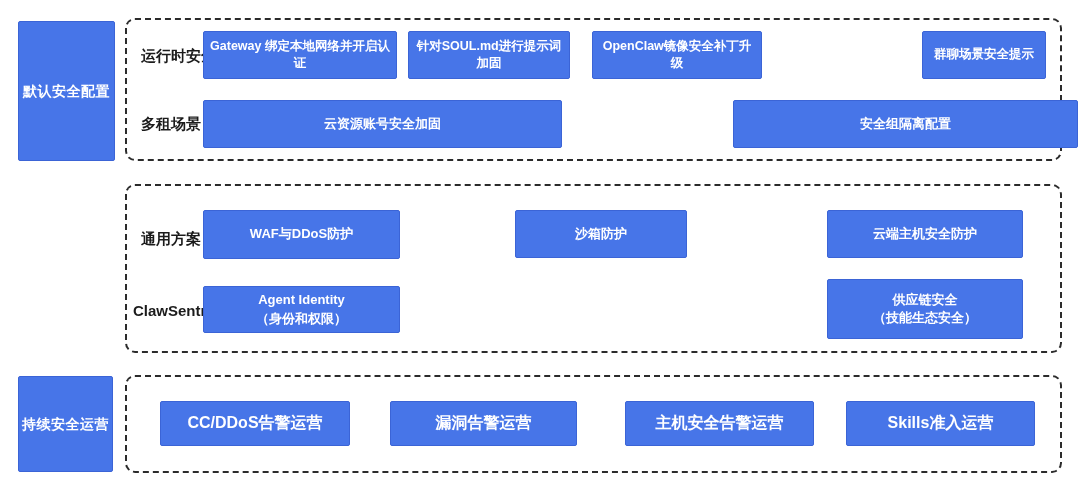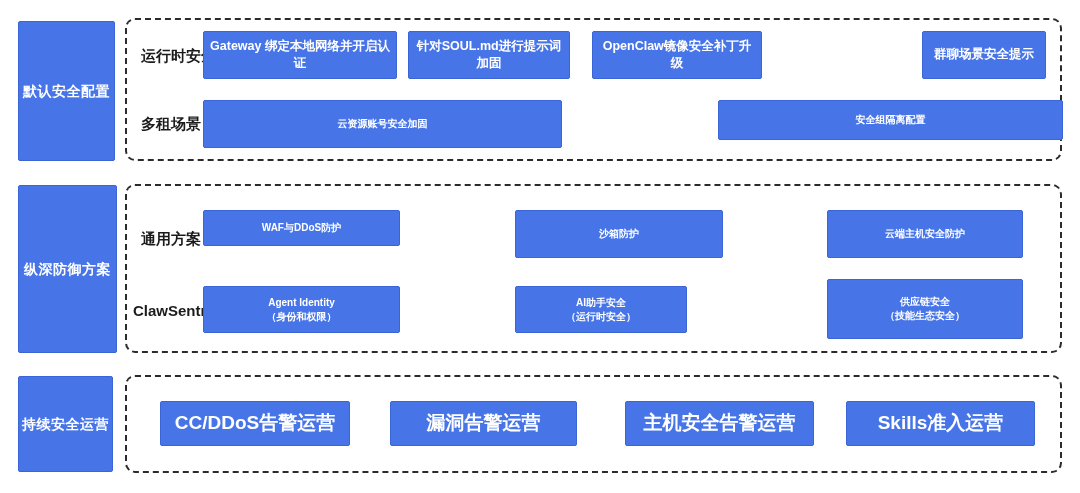--- a/index.html
+++ b/index.html
@@ -33,67 +33,64 @@
     position:absolute;
     color:var(--label-text,#1b1b1b);
     font-weight:bold;font-size:15px;
     white-space:nowrap;
   }
   .bx{
     position:absolute;
     background:var(--box-fill,#4775E8);
     border:1px solid var(--box-border,#3B64D6);
     color:var(--box-text,#ffffff);
-    font-weight:bold;font-size:10px;
+    font-weight:bold;font-size:13px;
     display:flex;align-items:center;justify-content:center;
     text-align:center;
     white-space:pre-line;
     line-height:1.4;
     border-radius:2px;
     box-sizing:border-box;
     padding:2px 4px;
   }
   .bx.small{font-size:12.5px;}
-  .bx.big{font-size:19px;}
+  .bx.big{font-size:16px;}
 </style>
 </head>
 <body>
 
 <div class="canvas">
 
   <div class="side-title" style="left:18px;top:21px;width:97px;height:140px">默认安全配置</div>
-  <div class="side-title" style="left:18px;top:185px;width:99px;height:168px">纵深防御方案</div>
   <div class="side-title" style="left:18px;top:376px;width:95px;height:96px">持续安全运营</div>
 
   <div class="dashed" style="left:125px;top:18px;width:937px;height:143px"></div>
   <div class="dashed" style="left:125px;top:184px;width:937px;height:169px"></div>
   <div class="dashed" style="left:125px;top:375px;width:937px;height:98px"></div>
 
   <div class="row-label" style="left:141px;top:47px">运行时安全</div>
   <div class="row-label" style="left:141px;top:115px">多租场景</div>
 
   <div class="bx small" style="left:203px;top:31px;width:194px;height:48px">Gateway 绑定本地网络并开启认证</div>
   <div class="bx small" style="left:592px;top:31px;width:170px;height:48px">OpenClaw镜像安全补丁升级</div>
   <div class="bx small" style="left:408px;top:31px;width:162px;height:48px">针对SOUL.md进行提示词加固</div>
   <div class="bx small" style="left:922px;top:31px;width:124px;height:48px">群聊场景安全提示</div>
 
   <div class="bx" style="left:203px;top:100px;width:359px;height:48px">云资源账号安全加固</div>
-  <div class="bx" style="left:718px;top:100px;width:345px;height:40px">安全组隔离配置</div>
+  <div class="bx" style="left:733px;top:100px;width:345px;height:48px">安全组隔离配置</div>
 
   <div class="row-label" style="left:141px;top:230px">通用方案</div>
   <div class="row-label" style="left:133px;top:302px">ClawSentry</div>
 
-  <div class="bx" style="left:203px;top:210px;width:197px;height:36px">WAF与DDoS防护</div>
-  <div class="bx" style="left:515px;top:210px;width:208px;height:48px">沙箱防护</div>
+  <div class="bx" style="left:203px;top:210px;width:197px;height:49px">WAF与DDoS防护</div>
+  <div class="bx" style="left:515px;top:210px;width:172px;height:48px">沙箱防护</div>
   <div class="bx" style="left:827px;top:210px;width:196px;height:48px">云端主机安全防护</div>
 
   <div class="bx" style="left:203px;top:286px;width:197px;height:47px">Agent Identity
 （身份和权限）</div>
-  <div class="bx" style="left:515px;top:286px;width:172px;height:47px">AI助手安全
-（运行时安全）</div>
   <div class="bx" style="left:827px;top:279px;width:196px;height:60px">供应链安全
 （技能生态安全）</div>
 
   <div class="bx big" style="left:160px;top:401px;width:190px;height:45px">CC/DDoS告警运营</div>
   <div class="bx big" style="left:625px;top:401px;width:189px;height:45px">主机安全告警运营</div>
   <div class="bx big" style="left:390px;top:401px;width:187px;height:45px">漏洞告警运营</div>
   <div class="bx big" style="left:846px;top:401px;width:189px;height:45px">Skills准入运营</div>
 
 </div>
 

